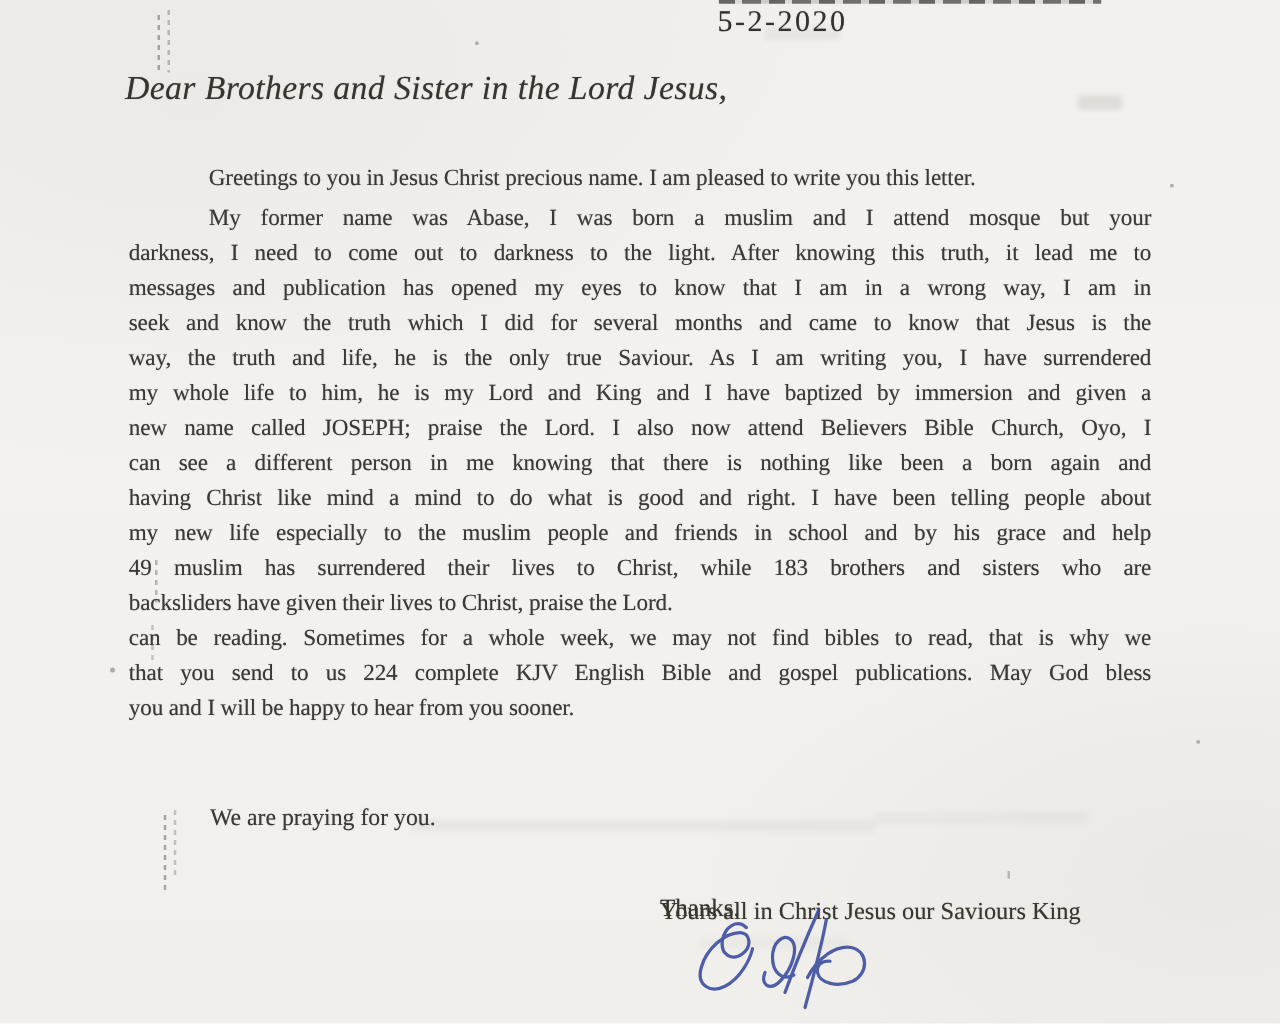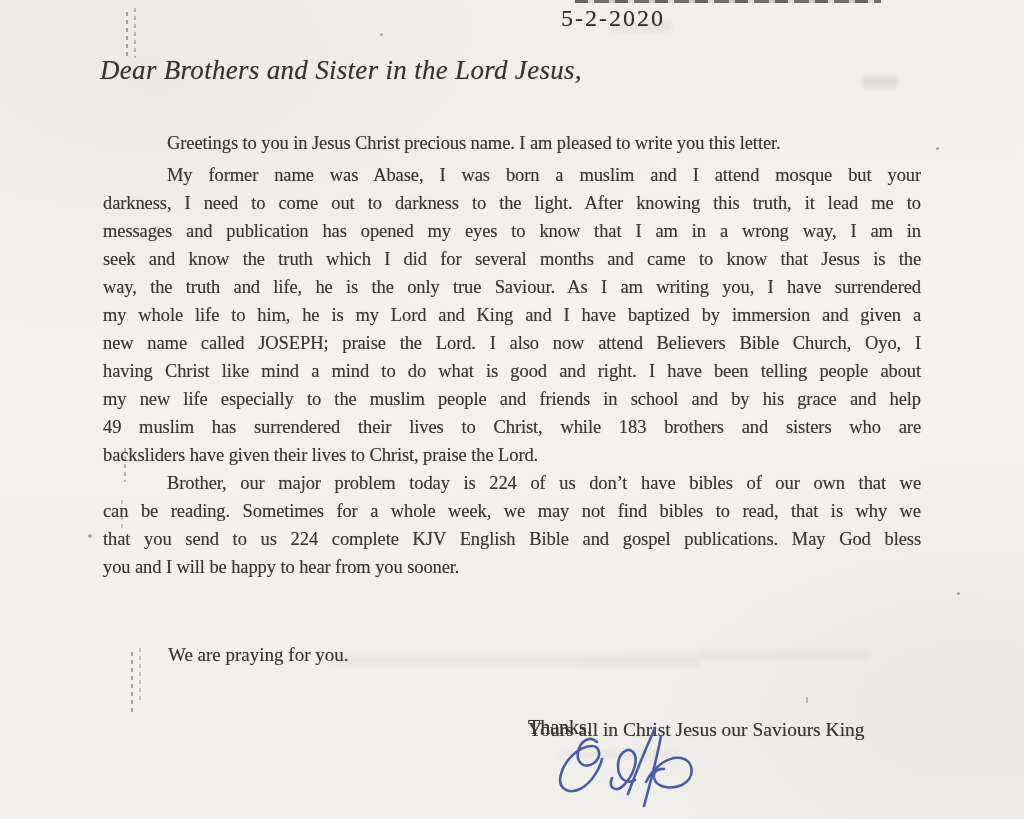--- a/index.html
+++ b/index.html
@@ -9,21 +9,21 @@
     background:
       radial-gradient(ellipse 900px 500px at 15% 10%, rgba(120,115,105,0.05), transparent 60%),
       radial-gradient(ellipse 700px 400px at 95% 85%, rgba(120,115,105,0.06), transparent 60%),
       linear-gradient(180deg, #f1f0ec 0%, #f3f2ee 40%, #f0efeb 100%);
     overflow:hidden;
     font-family:"Liberation Serif", serif;
     color:#3a3732;
   }
   .txt{ text-shadow:0 0 0.7px rgba(70,66,60,0.55); }
   .date{
-    position:absolute; left:561px; top:5px;
+    position:absolute; left:574px; top:5px;
     font-size:24px; letter-spacing:2px; color:#35322d;
   }
   .salutation{
     position:absolute; left:100px; top:55px;
     font-size:27px; font-style:italic; color:#38352f; letter-spacing:0.3px;text-align:right;
   }
   .body-block{
     position:absolute; left:103px; top:129px; width:818px;
     font-size:18.5px; line-height:28px; letter-spacing:-0.1px; color:#3c3934;
   }
@@ -104,27 +104,27 @@
         <div class="bline indent">Greetings to you in Jesus Christ precious name.  I am pleased to write you this letter.</div>
       </div>
       <div class="para gap">
         <div class="bline indent jl">My former name was Abase, I was born a muslim and I attend mosque but your</div>
         <div class="bline jl">darkness, I need to come out to darkness to the light. After knowing this truth, it lead me to</div>
         <div class="bline jl">messages and publication has opened my eyes to know that I am in a wrong way, I am in</div>
         <div class="bline jl">seek and know the truth which I did for several months and came to know that Jesus is the</div>
         <div class="bline jl">way, the truth and life, he is the only true Saviour. As I am writing you, I have surrendered</div>
         <div class="bline jl">my whole life to him, he is my Lord and King and I have baptized by immersion and given a</div>
         <div class="bline jl">new name called JOSEPH; praise the Lord. I also now attend Believers Bible Church, Oyo, I</div>
+        <div class="bline jl">can see a different person in me knowing that there is nothing like been a born again and</div>
         <div class="bline jl">having Christ like mind a mind to do what is good and right. I have been telling people about</div>
         <div class="bline jl">my new life especially to the muslim people and friends in school and by his grace and help</div>
         <div class="bline jl">49 muslim has surrendered their lives to Christ, while 183 brothers and sisters who are</div>
         <div class="bline">backsliders have given their lives to Christ, praise the Lord.</div>
       </div>
       <div class="para">
-        <div class="bline indent jl">Brother, our major problem today is 224 of us don’t have bibles of our own that we</div>
         <div class="bline jl">can be reading. Sometimes for a whole week, we may not find bibles to read, that is why we</div>
         <div class="bline jl">that you send to us 224 complete KJV English Bible and gospel publications. May God bless</div>
         <div class="bline">you and I will be happy to hear from you sooner.</div>
       </div>
     </div>
 
   <div class="praying txt">We are praying for you.</div>
 
   <div class="thanks txt">Thanks.</div>
 

